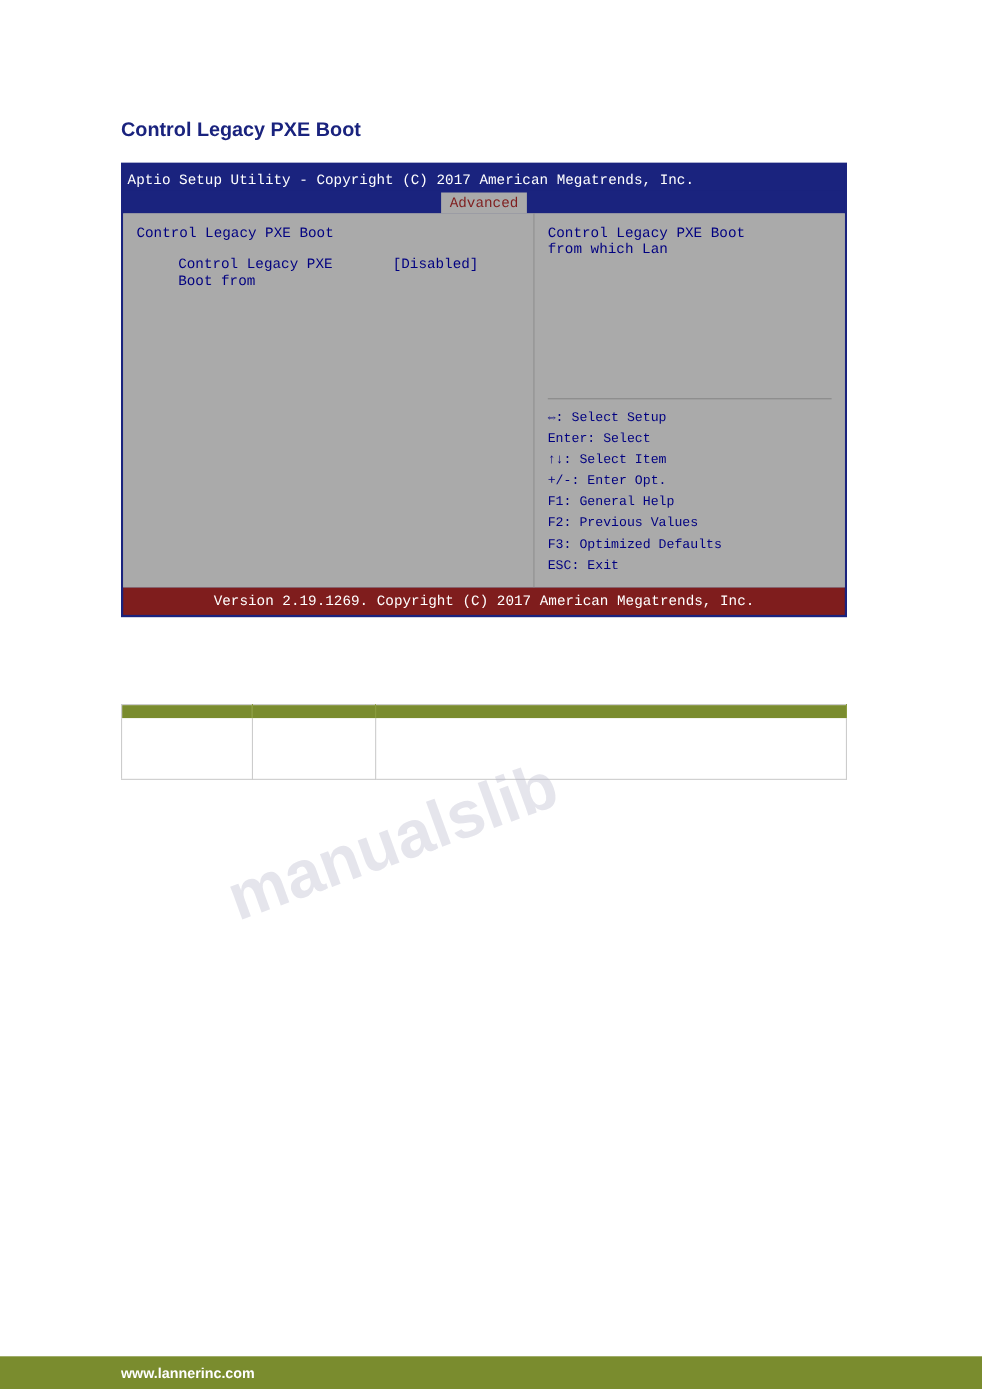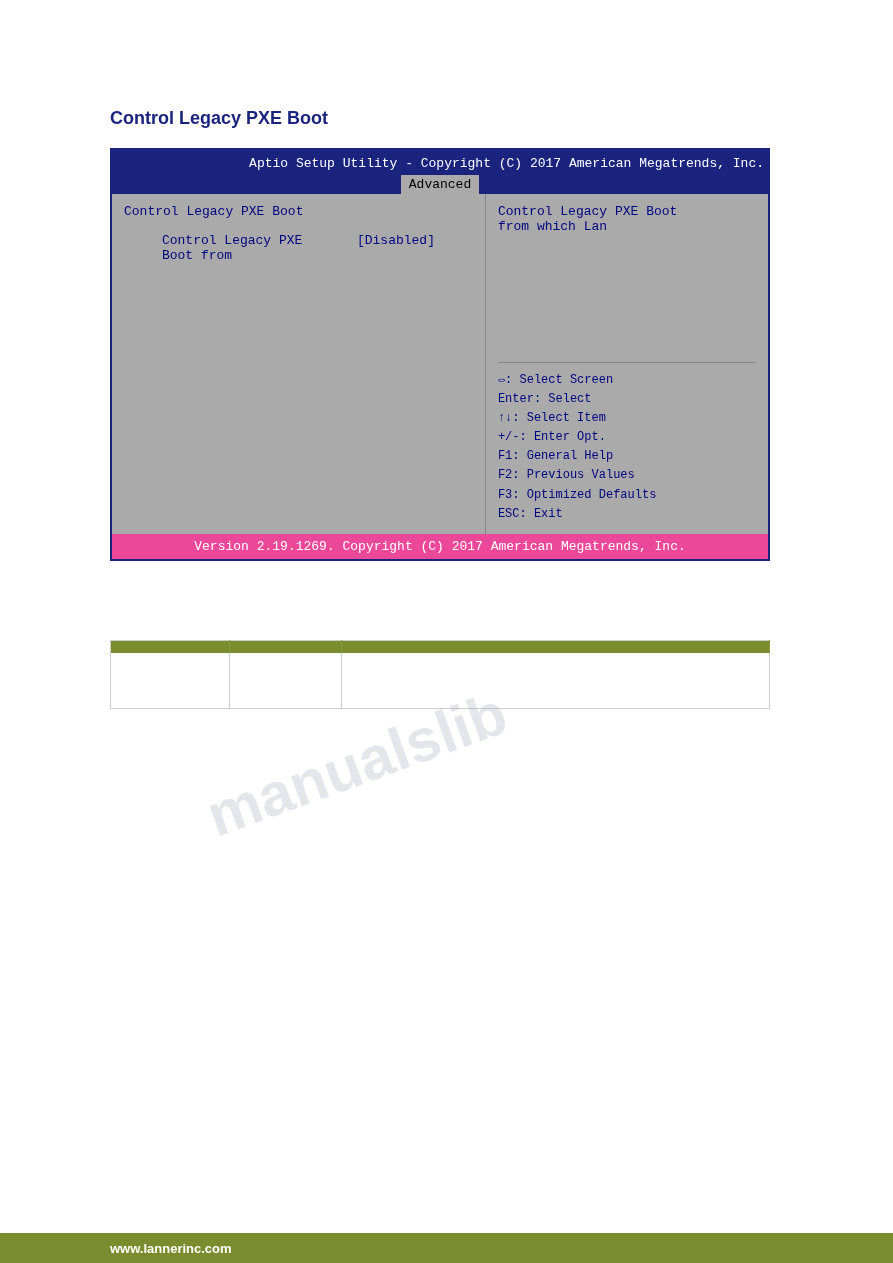--- a/index.html
+++ b/index.html
@@ -31,42 +31,42 @@
       border: 2px solid #1a237e;
       background: #1a237e;
     }
 
     
     .bios-header {
       background: #1a237e;
       color: #ffffff;
       font-family: 'Courier New', Courier, monospace;
       font-size: 13px;
-      text-align: right;
+      text-align: left;
       padding: 6px 4px 2px 4px;
     }
 
     
     .bios-tabbar {
       background: #1a237e;
       padding: 2px 4px 0 4px;
       display: flex;
       justify-content: center;
     }
 
     .bios-tab {
       font-family: 'Courier New', Courier, monospace;
       font-size: 13px;
       padding: 2px 8px;
       color: #ffffff;
     }
 
     .bios-tab.active {
       background: #aaaaaa;
-      color: #000000;
+      color: #7f1d1d;
     }
 
     
     .bios-main {
       display: flex;
       background: #aaaaaa;
     }
 
     
     .bios-left {
@@ -130,21 +130,21 @@
 
     .bios-key-help {
       font-family: 'Courier New', Courier, monospace;
       font-size: 12px;
       color: #000080;
       line-height: 1.6;
     }
 
     
     .bios-footer {
-      background: #ec4899;
+      background: #7f1d1d;
       color: #ffffff;
       font-family: 'Courier New', Courier, monospace;
       font-size: 13px;
       text-align: center;
       padding: 5px 4px;
     }
 
     
     .table-container {
       position: absolute;
@@ -246,21 +246,21 @@
         <div class="bios-setting-value">[Disabled]</div>
       </div>
     </div>
 
     <div class="bios-right">
       <div class="bios-help-text">
         Control Legacy PXE Boot<br>from which Lan
       </div>
       <hr class="bios-divider">
       <div class="bios-key-help">
-        <div>⇔: Select Screen</div>
+        <div>⇔: Select Setup</div>
         <div>Enter: Select</div>
         <div>↑↓: Select Item</div>
         <div>+/-: Enter Opt.</div>
         <div>F1: General Help</div>
         <div>F2: Previous Values</div>
         <div>F3: Optimized Defaults</div>
         <div>ESC: Exit</div>
       </div>
     </div>
 

